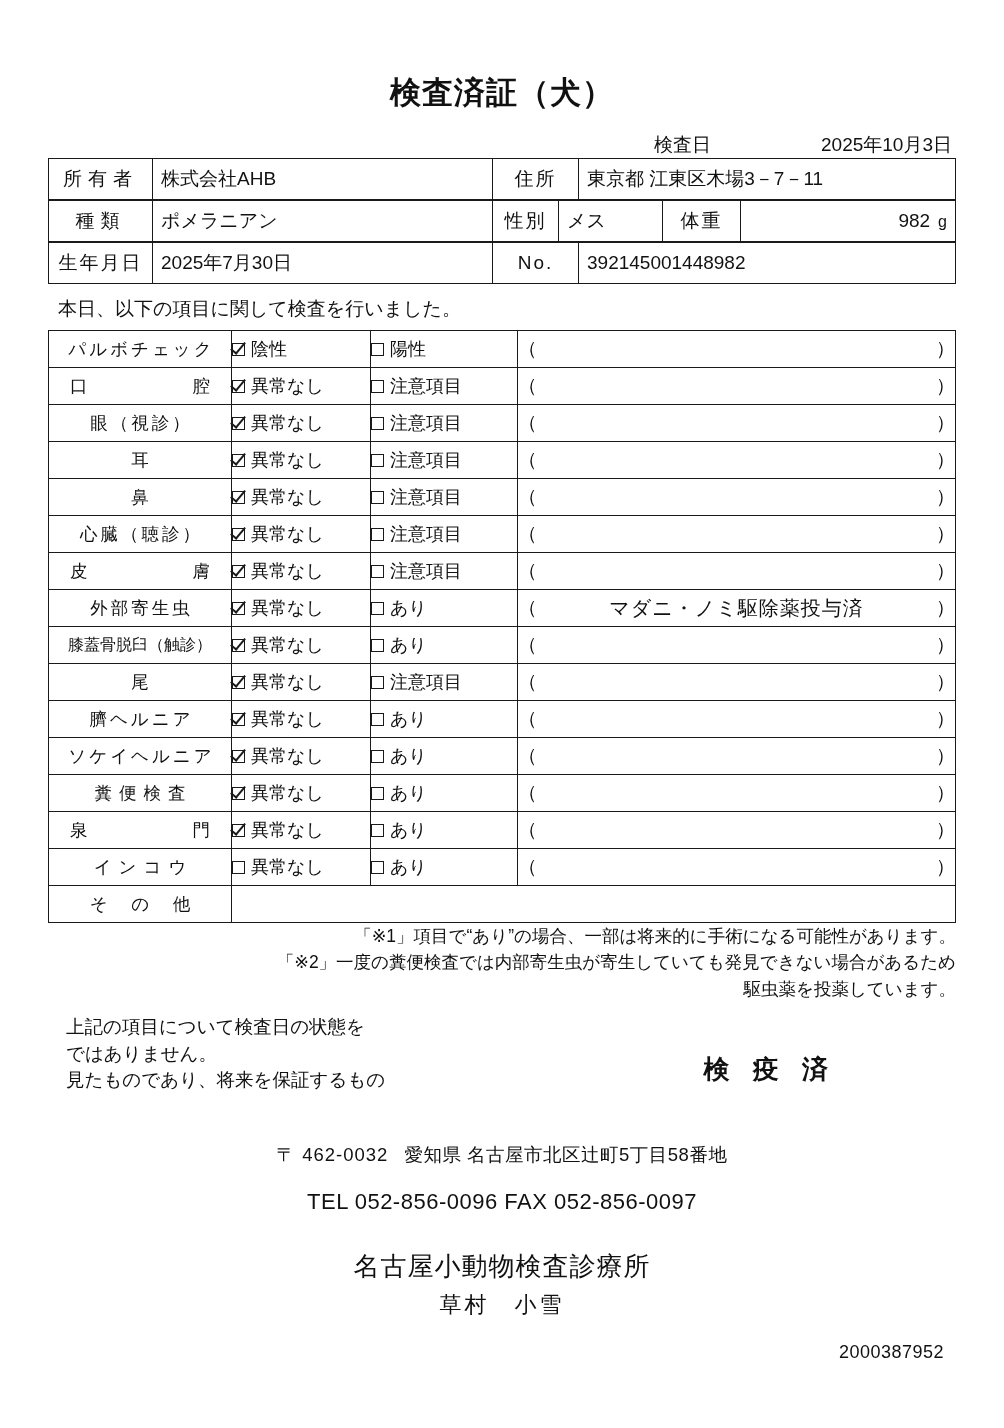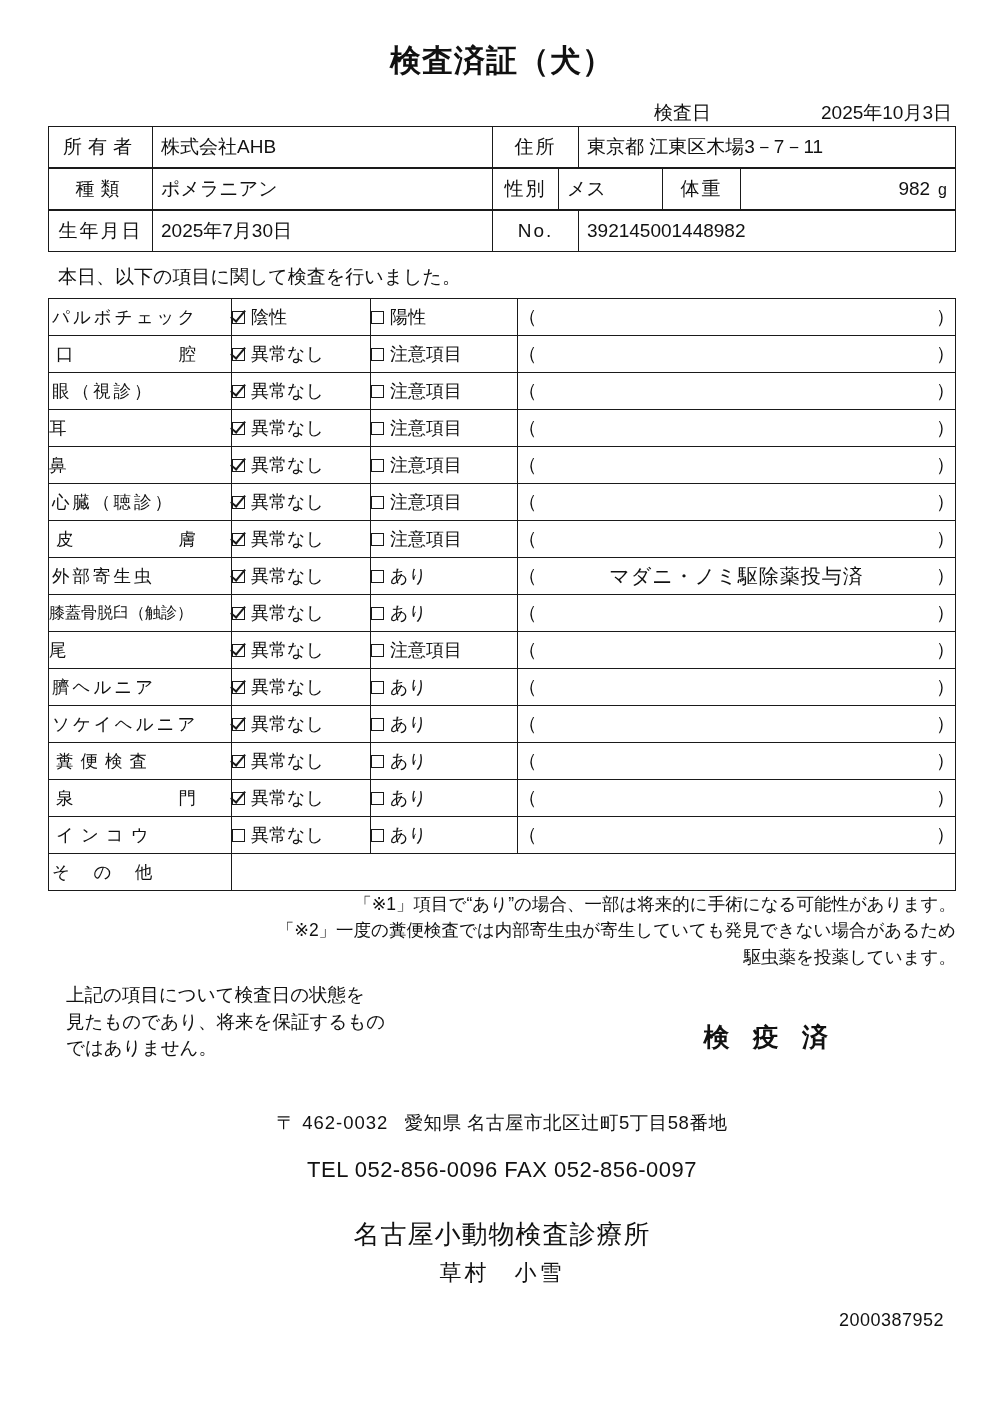--- a/index.html
+++ b/index.html
@@ -22,21 +22,21 @@
     box-sizing: border-box;
     padding: 0 48px;
   }
 
   
   .doc-title {
     text-align: center;
     font-size: 31px;
     letter-spacing: 1px;
     font-weight: 600;
-    margin-top: 40px;
+    margin-top: 72px;
     margin-bottom: 18px;
   }
 
   
   .exam-date-row {
     display: flex;
     justify-content: flex-end;
     align-items: baseline;
     font-size: 19px;
     padding-right: 4px;
@@ -88,20 +88,21 @@
     font-size: 18px;
   }
   table.checks td {
     border: 1px solid #1a1a1a;
     height: 36px;
     padding: 0;
     vertical-align: middle;
   }
   td.item-name {
     width: 182px;
+    text-align: center;
     font-size: 17.5px;
     padding: 0 6px;
     white-space: nowrap;
     margin-top: 9px;
   }
   td.item-name .spread { letter-spacing: 7px; padding-left: 7px; display: inline-block; }
   td.item-name .spread2 { letter-spacing: 3px; padding-left: 3px; display: inline-block; }
   td.item-name .plain { letter-spacing: 0px; display: inline-block; }
 
   td.opt {
@@ -511,22 +512,22 @@
 
   <div class="footnotes">
     <div>「※1」項目で“あり”の場合、一部は将来的に手術になる可能性があります。</div>
     <div>「※2」一度の糞便検査では内部寄生虫が寄生していても発見できない場合があるため</div>
     <span class="indent">駆虫薬を投薬しています。</span>
   </div>
 
   <div class="lower">
     <div class="disclaimer">
       <div>上記の項目について検査日の状態を</div>
+      <div>ではありません。</div>
       <div>見たものであり、将来を保証するもの</div>
-      <div>ではありません。</div>
     </div>
     <div class="stamp">検 疫 済</div>
   </div>
 
   <div class="addr">
     <span class="zip">〒 462-0032</span><span>愛知県 名古屋市北区辻町5丁目58番地</span>
   </div>
 
   <div class="tel">TEL 052-856-0096  FAX 052-856-0097</div>
 

